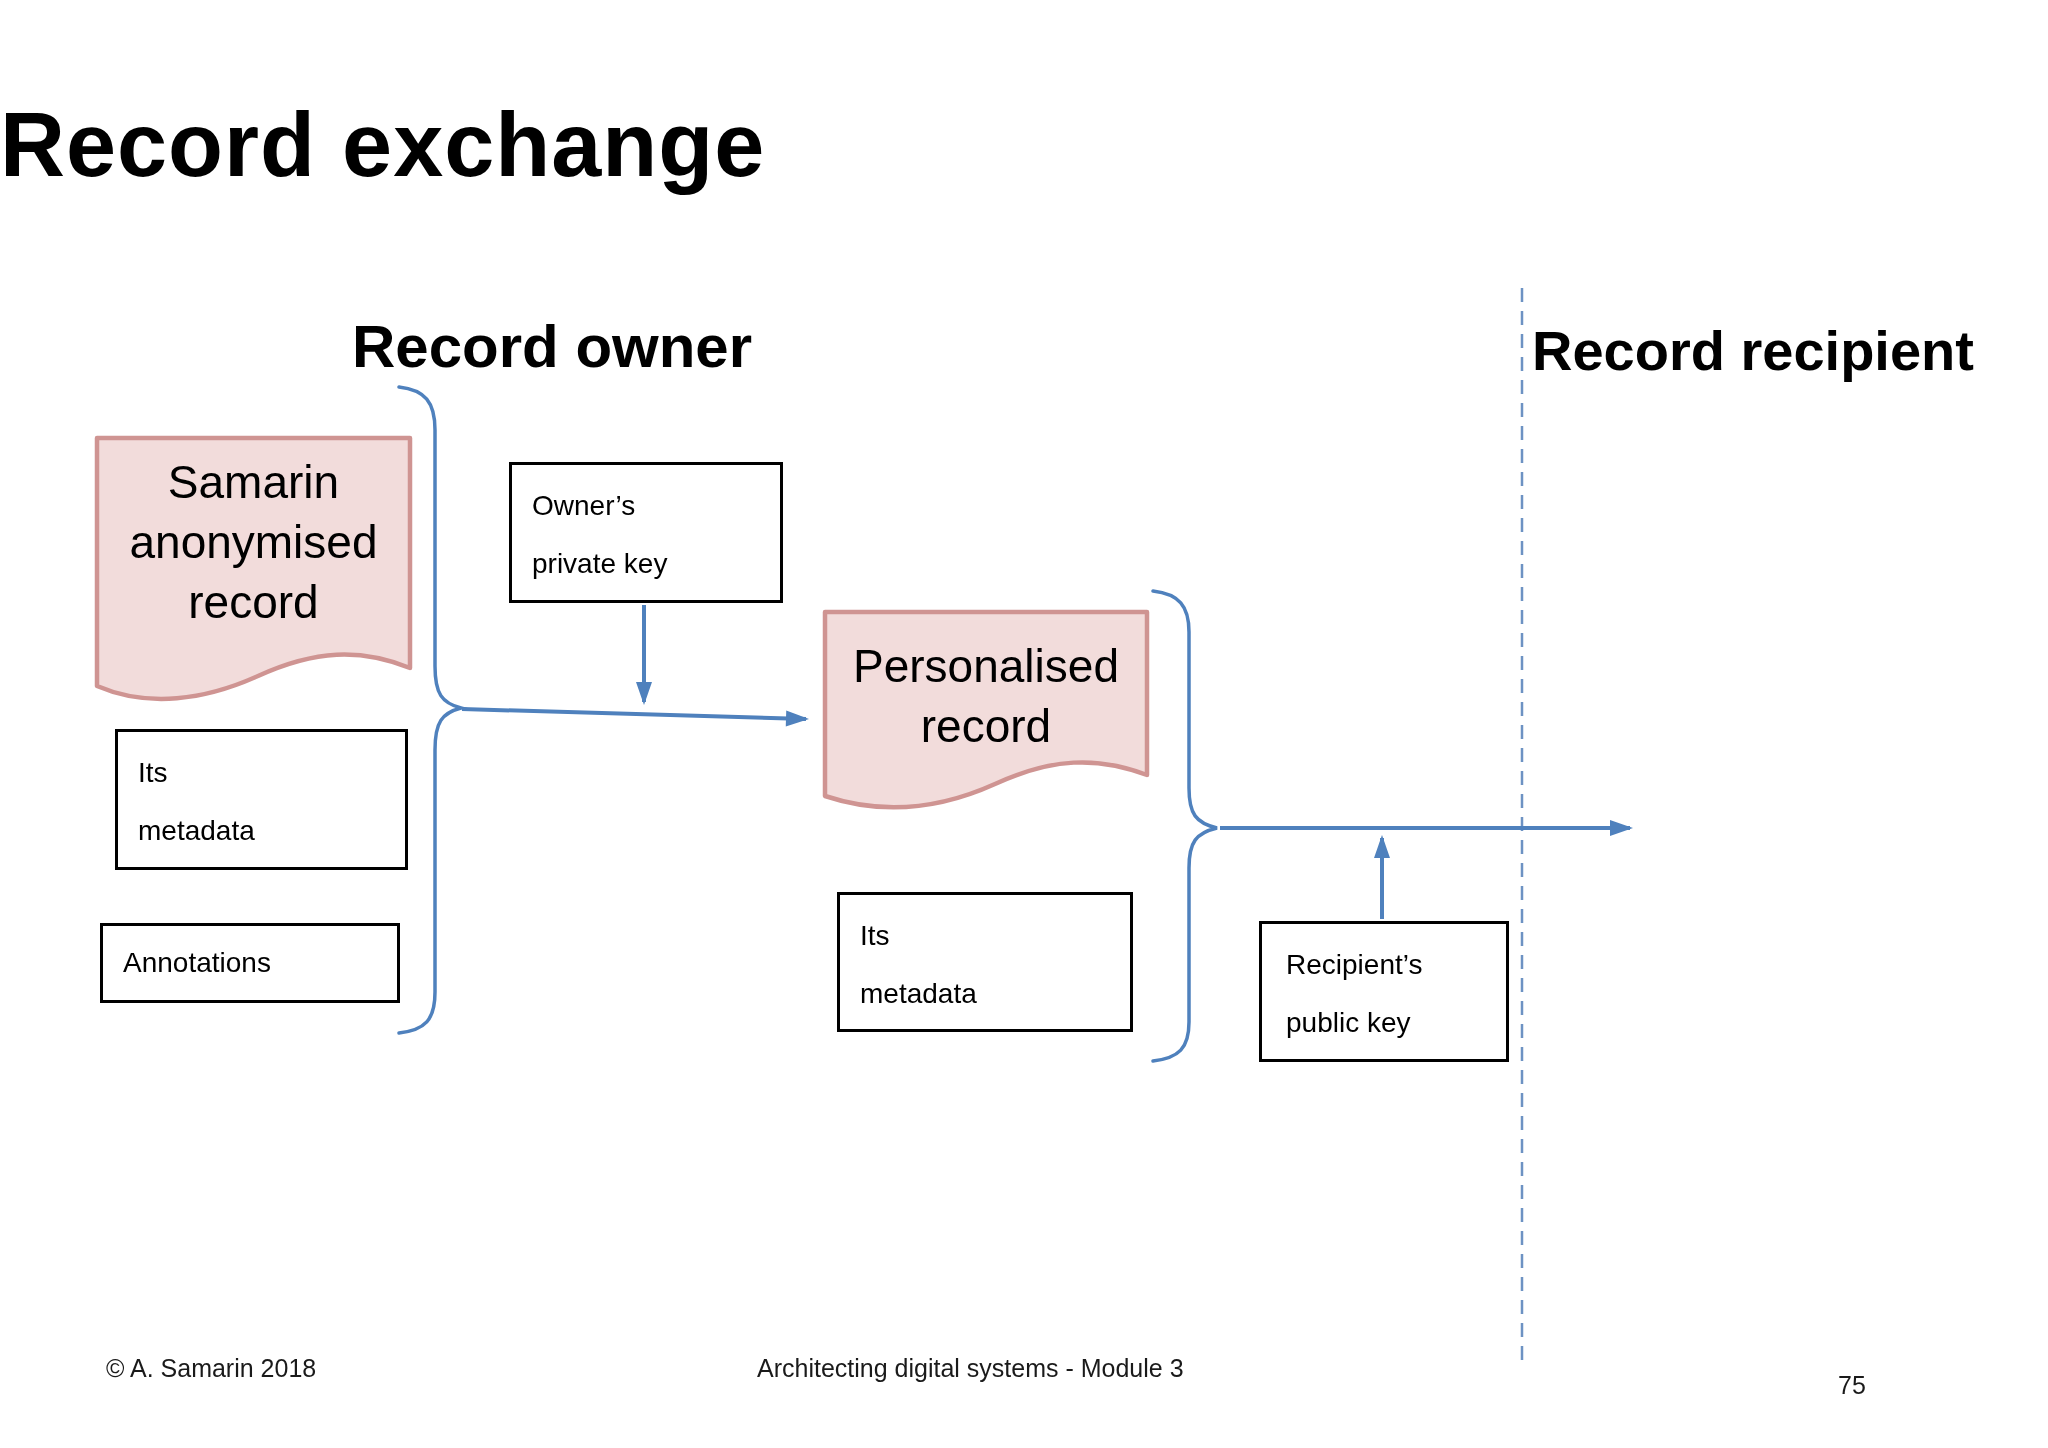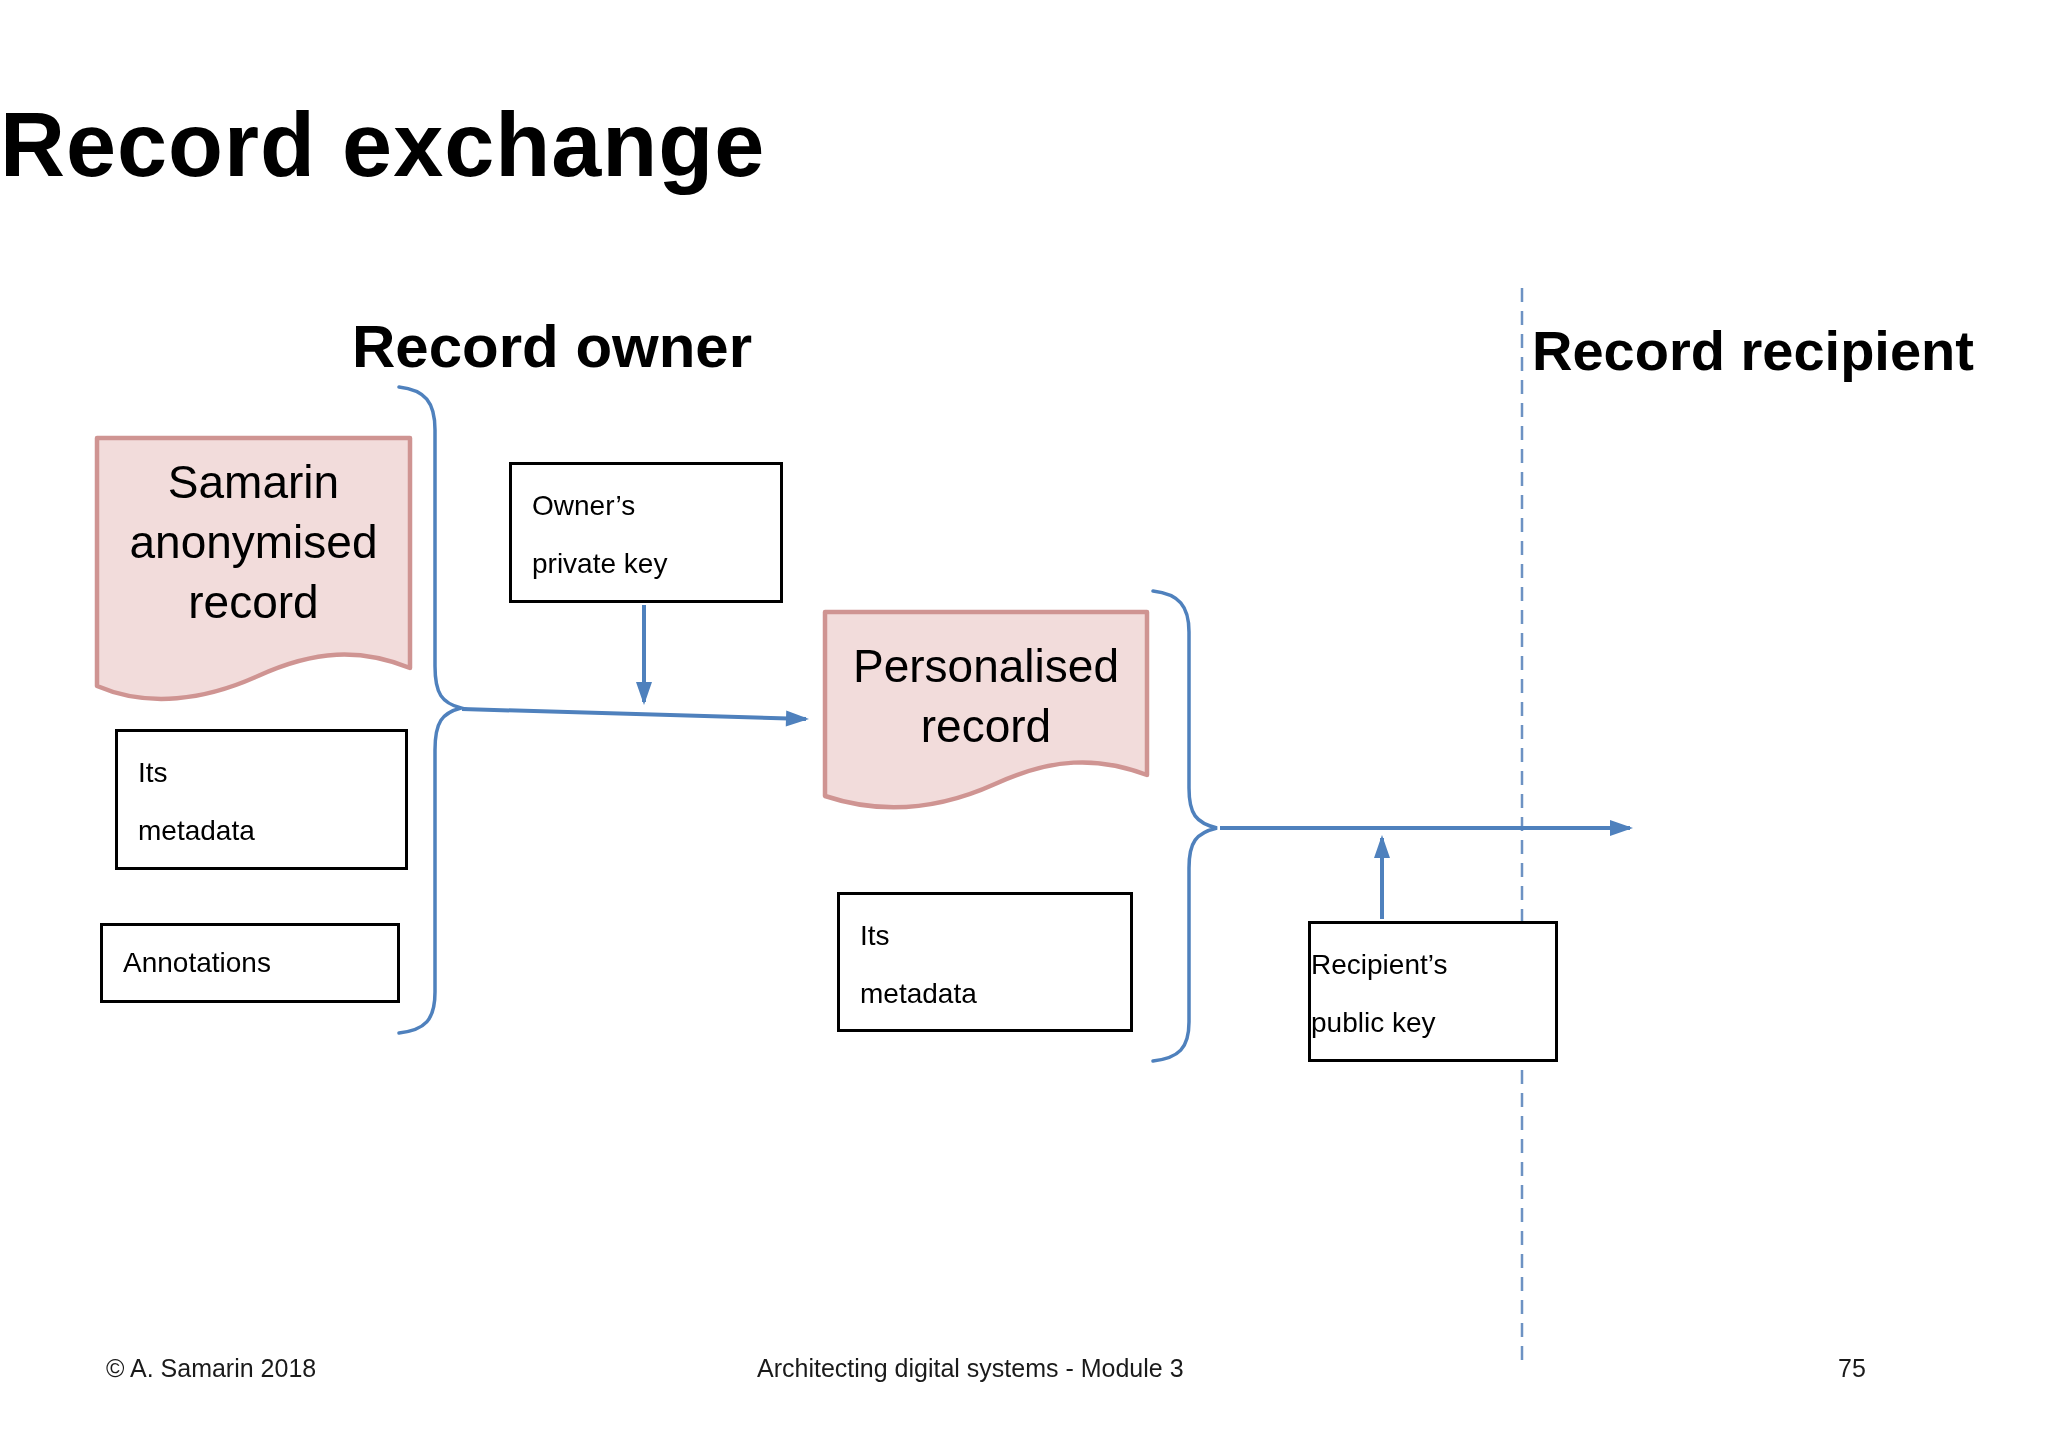--- a/index.html
+++ b/index.html
@@ -17,30 +17,30 @@
   .lane-heading.recipient{left:1532px;top:318px;font-size:56px;}
   .rect-box{
     position:absolute;border:3px solid #000;background:#fff;box-sizing:border-box;
     font-size:28px;line-height:58px;padding:12px 8px 0 20px;
   }
   .rect-box .ln{white-space:nowrap;}
   .box-owner-key{left:509px;top:462px;width:274px;height:141px;}
   .box-metadata-left{left:115px;top:729px;width:293px;height:141px;}
   .box-annotations{left:100px;top:923px;width:300px;height:80px;display:flex;align-items:center;padding:0 0 0 20px;}
   .box-metadata-right{left:837px;top:892px;width:296px;height:140px;}
-  .box-recipient-key{left:1308px;top:921px;width:250px;height:141px;padding-left:0;}
+  .box-recipient-key{left:1259px;top:921px;width:250px;height:141px;padding-left:24px;}
   .doc-label{
     position:absolute;text-align:center;font-size:46px;line-height:60px;color:#000;
   }
   .doc-label.one{left:97px;top:452px;width:313px;}
   .doc-label.two{left:825px;top:636px;width:322px;}
   .footer{position:absolute;font-size:25px;color:#1a1a1a;top:1354px;white-space:nowrap;}
   .footer.copyright{left:106px;}
   .footer.center{left:713px;margin-left:44px;}
-  .footer.page{left:1838px;}
+  .footer.page{left:1838px;margin-top:17px;}
 </style>
 </head>
 <body>
 
 <div class="slide">
 
   <svg class="layer" width="2048" height="1448" viewBox="0 0 2048 1448">
     <defs>
       <marker id="ah" markerUnits="userSpaceOnUse" markerWidth="28" markerHeight="22" refX="22" refY="10" orient="auto">
         <path d="M2,2 L25,10 L2,18 Z" fill="#4f81bd"></path>

